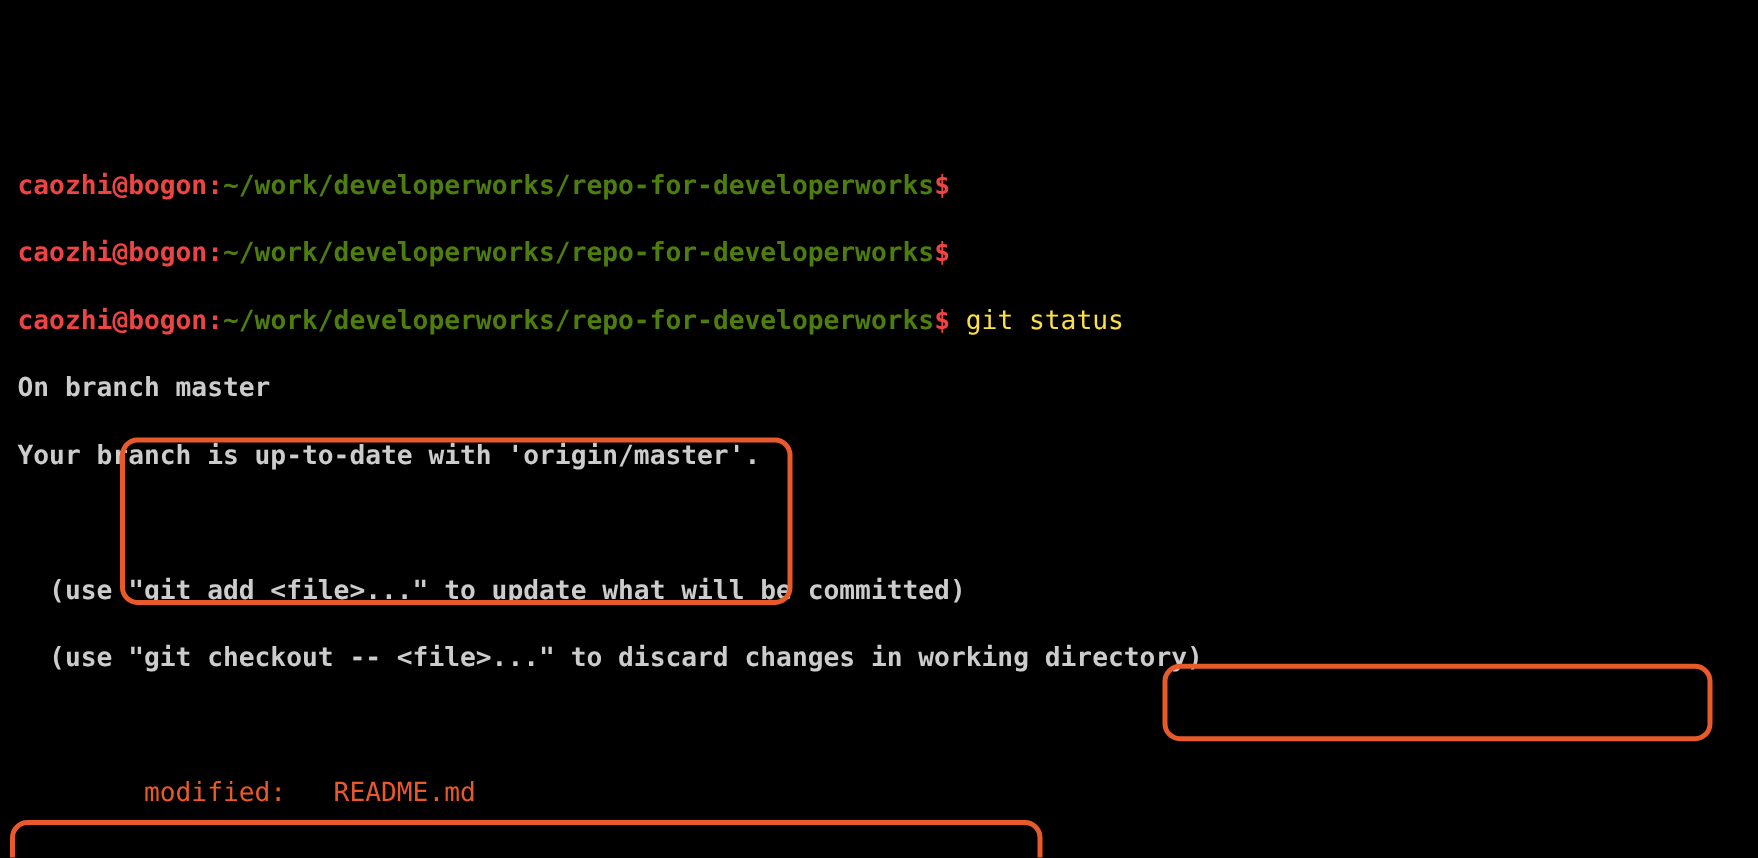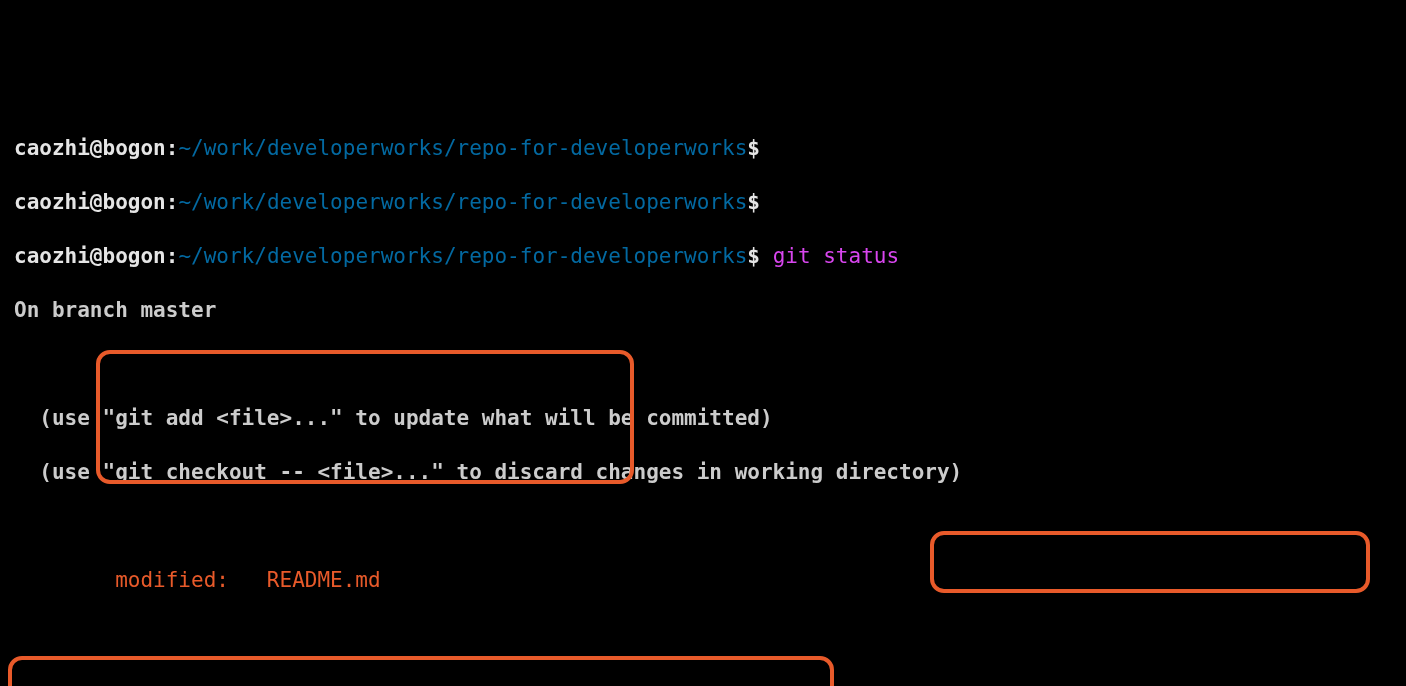--- a/index.html
+++ b/index.html
@@ -14,23 +14,23 @@
     height: 686px;
     overflow: hidden;
     font-weight: bold;
     white-space: pre;
   }
   .term {
     padding: 0 14px;
     position: relative;
   }
   .line { display: block; }
-  .user { color: #e5e5e5; font-weight: bold; }
-  .path { color: #0369a1; font-weight: normal; }
-  .cmd { color: #d946ef; font-weight: normal; }
+  .user { color: #ef4444; font-weight: bold; }
+  .path { color: #4d7c0f; font-weight: bold; }
+  .cmd { color: #fde047; font-weight: normal; }
   .norm { color: #cccccc; font-weight: bold; }
   .mod { color: #e85a2a; font-weight: normal; }
   .box {
     position: absolute;
     border: 4px solid #e85a2a;
     border-radius: 14px;
     pointer-events: none;
   }
   .box1 { left: 96px; top: 242px; width: 530px; height: 126px; }
   .box2 { left: 930px; top: 423px; width: 432px; height: 54px; }
@@ -39,20 +39,21 @@
 </head>
 <body>
 
 
 
 <div class="term">
 <span class="line"><span class="user">caozhi@bogon</span><span class="user">:</span><span class="path">~/work/developerworks/repo-for-developerworks</span><span class="user">$</span></span>
 <span class="line"><span class="user">caozhi@bogon</span><span class="user">:</span><span class="path">~/work/developerworks/repo-for-developerworks</span><span class="user">$</span></span>
 <span class="line"><span class="user">caozhi@bogon</span><span class="user">:</span><span class="path">~/work/developerworks/repo-for-developerworks</span><span class="user">$</span><span class="cmd"> </span><span class="cmd">git status</span></span>
 <span class="line norm">On branch master</span>
+<span class="line norm">Your branch is up-to-date with 'origin/master'.</span>
 <span class="line norm"> </span>
 <span class="line norm">  (use "git add &lt;file&gt;..." to update what will be committed)</span>
 <span class="line norm">  (use "git checkout -- &lt;file&gt;..." to discard changes in working directory)</span>
 <span class="line norm"> </span>
 <span class="line mod">        modified:   README.md</span>
 
 
 
 
 

